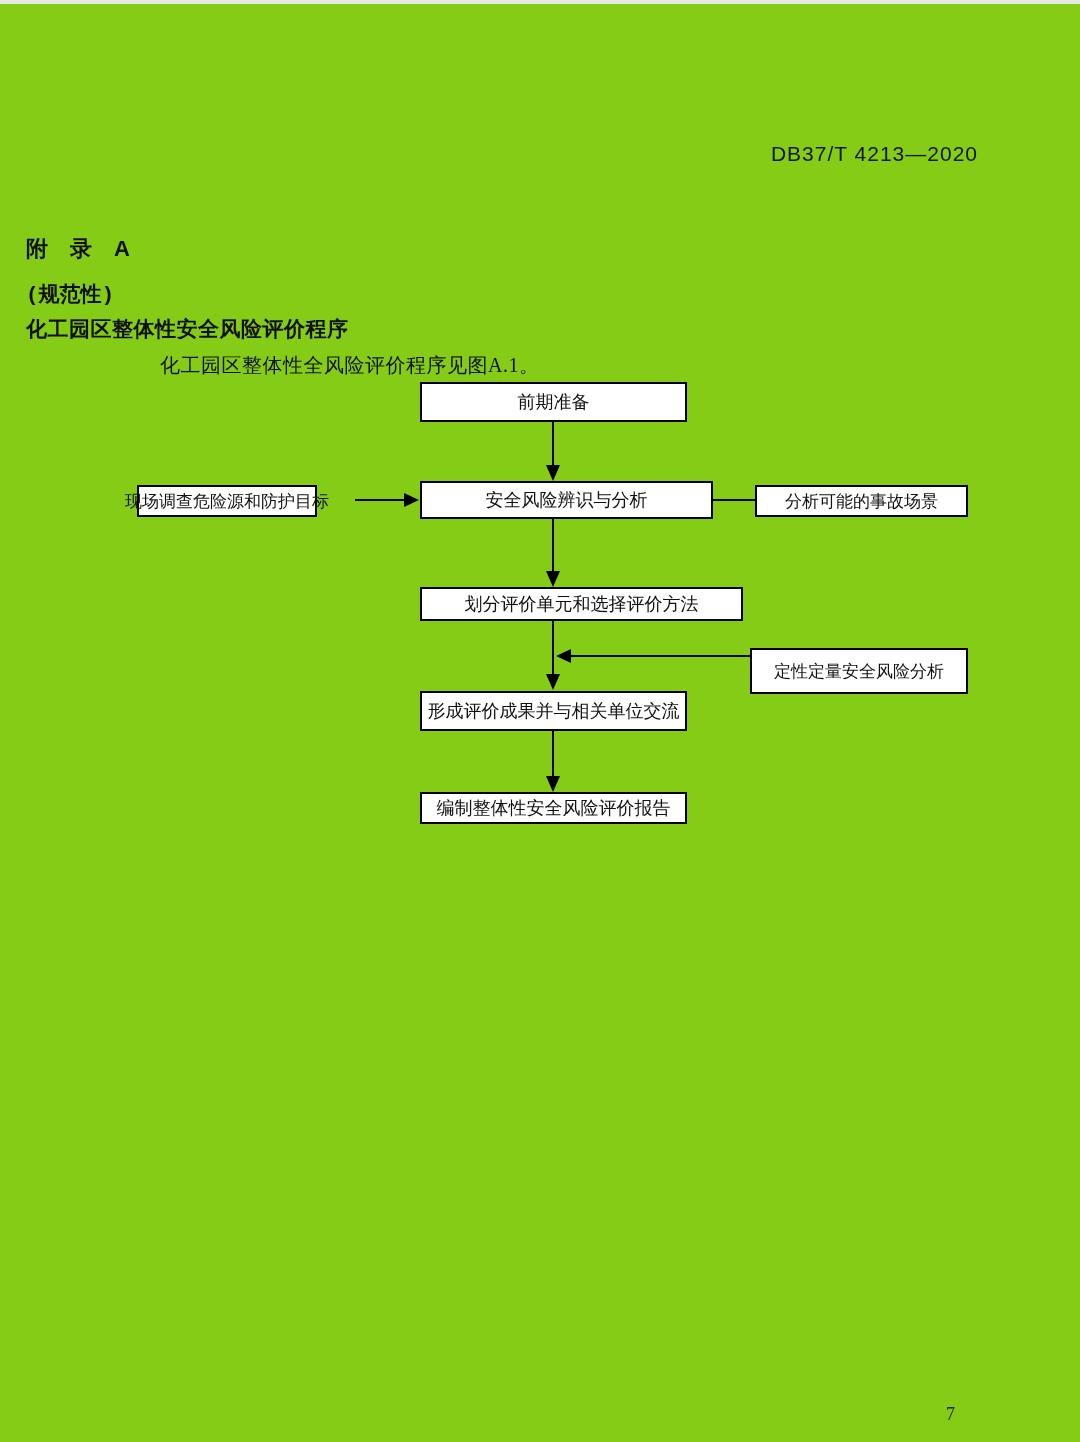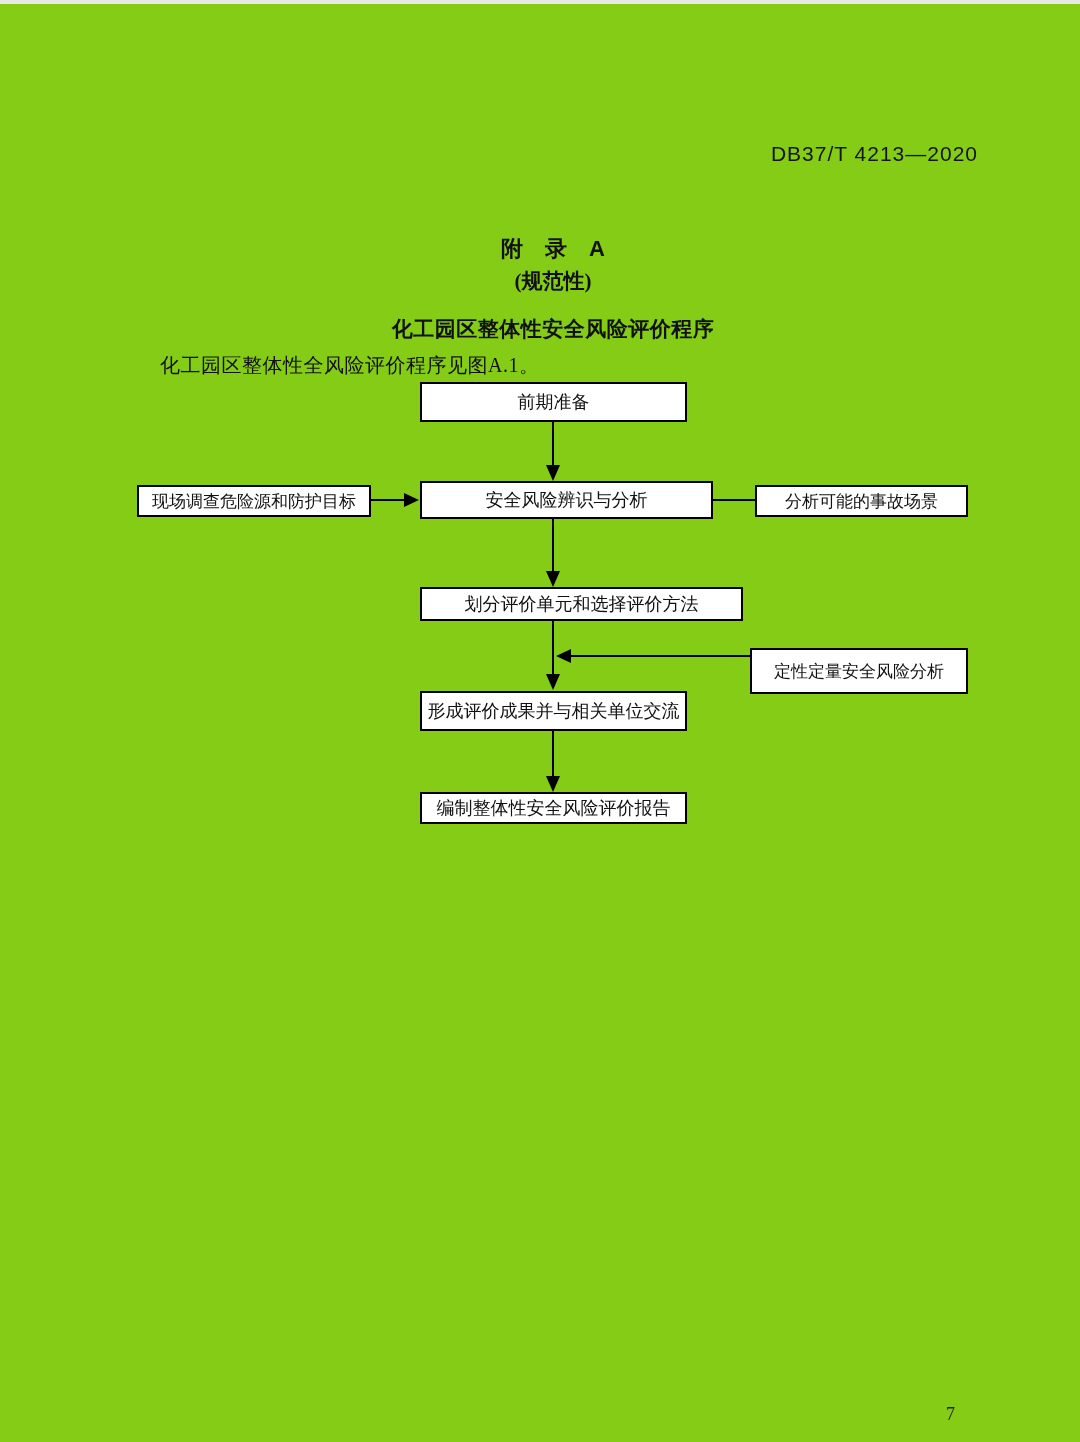--- a/index.html
+++ b/index.html
@@ -21,31 +21,31 @@
     font-family: "Liberation Sans", sans-serif;
     font-size: 21px;
     font-weight: 500;
     letter-spacing: 1px;
     color: #151515;
   }
   .centered-block {
     position: absolute;
     left: 26px;
     right: 0;
-    text-align: center;
+    text-align: left;
   }
   .appendix-title {
     top: 230px;
     font-family: "Liberation Sans", sans-serif;
     font-size: 22px;
     font-weight: bold;
   }
   .appendix-normative {
-    top: 263px;
-    font-family: Liberation Serif, serif;
+    top: 276px;
+    font-family: Liberation Mono, monospace;
     font-size: 21px;
     font-weight: bold;
   }
   .appendix-heading {
     top: 311px;
     font-family: "Liberation Sans", sans-serif;
     font-size: 21px;
     font-weight: bold;
     letter-spacing: 0.5px;
   }
@@ -73,21 +73,21 @@
     background: #ffffff;
     display: flex;
     align-items: center;
     justify-content: center;
     font-family: "Liberation Serif", serif;
     font-size: 18px;
     color: #111111;
     white-space: nowrap;
   }
   .n-prep     { left: 420px; top: 378px; width: 267px; height: 40px; }
-  .n-survey   { left: 137px; top: 481px; width: 234px; height: 32px; font-size: 17px; }
+  .n-survey   { left: 137px; top: 481px; width: 180px; height: 32px; font-size: 17px; }
   .n-identify { left: 420px; top: 477px; width: 293px; height: 38px; }
   .n-scenario { left: 755px; top: 481px; width: 213px; height: 32px; font-size: 17px; }
   .n-divide   { left: 420px; top: 583px; width: 323px; height: 34px; }
   .n-analysis { left: 750px; top: 644px; width: 218px; height: 46px; font-size: 17px; }
   .n-results  { left: 420px; top: 687px; width: 267px; height: 40px; }
   .n-report   { left: 420px; top: 788px; width: 267px; height: 32px; }
   .figure-caption {
     top: 843px;
     font-family: "Liberation Sans", sans-serif;
     font-size: 21px;

